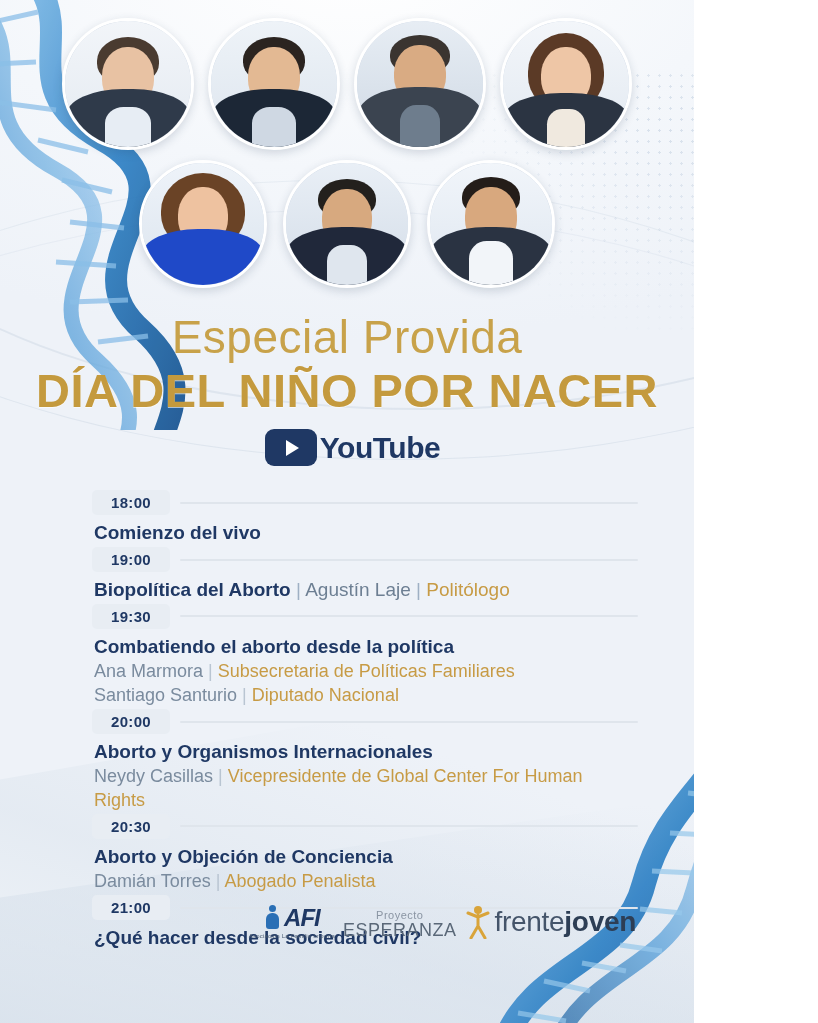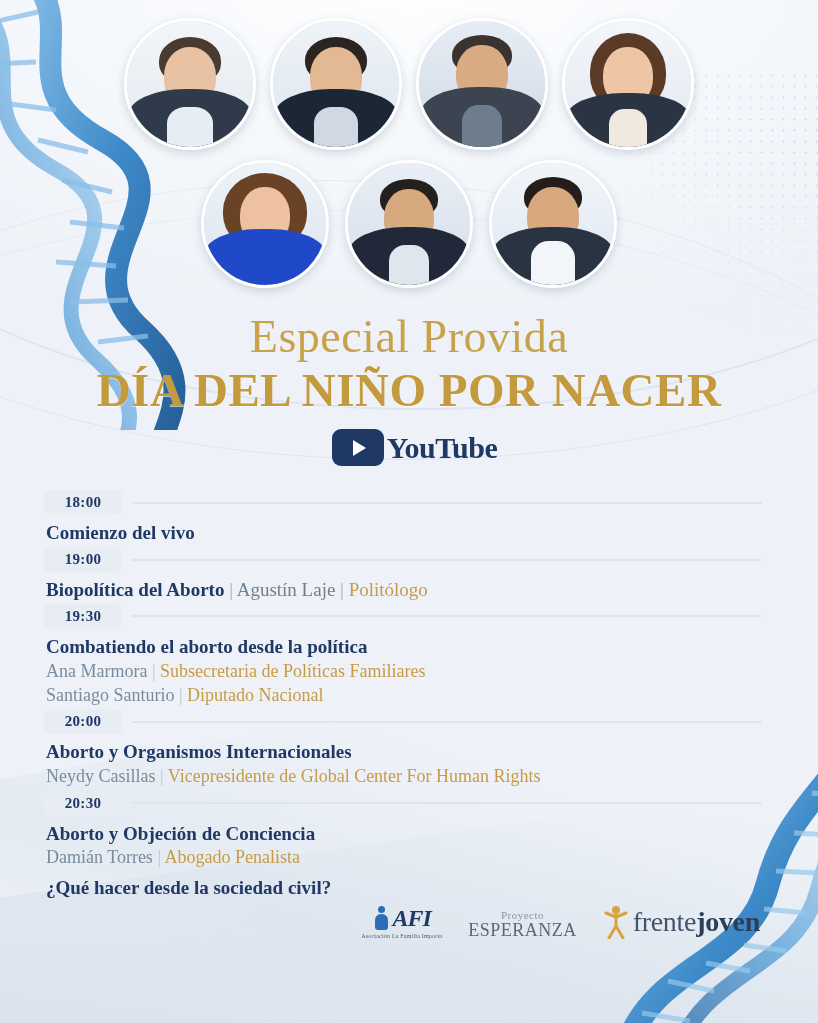--- a/index.html
+++ b/index.html
@@ -4,26 +4,25 @@
 <style>
   * { box-sizing: border-box; margin: 0; padding: 0; }
   html, body {
     width: 818px; height: 1023px;
     font-family: "Liberation Sans", sans-serif;
     background: #ffffff;
     overflow: hidden;
   }
   .poster {
     position: relative;
-    width: 818px; height: 1023px;
+    width: 694px; height: 1023px;
     background:
       radial-gradient(ellipse 700px 380px at 50% -40px, #ffffff 0%, #f4f7fb 55%, #eef2f8 100%),
       linear-gradient(160deg, #f8fafc 0%, #eef2f7 40%, #e9eff6 70%, #f4f7fa 100%);
     overflow: hidden;
-    font-family: Liberation Serif, serif;
   }
 
   
   .bg-layer { position: absolute; inset: 0; pointer-events: none; }
   .swoosh {
     position: absolute;
     border-radius: 50%;
     border: 1px solid rgba(150,170,195,0.18);
   }
   .sw1 { width: 1200px; height: 560px; left: -180px; top: -150px; border-width: 2px; }
@@ -96,21 +95,21 @@
     display: flex; align-items: center; justify-content: center;
   }
   .yt-badge .tri {
     width: 0; height: 0; border-left: 13px solid #ffffff;
     border-top: 8px solid transparent; border-bottom: 8px solid transparent;
     margin-left: 3px;
   }
   .yt-text { font-size: 30px; font-weight: 700; color: #1f3864; letter-spacing: -0.5px; }
 
   
-  .schedule { margin: 24px 56px 0 44px; position: relative; }
+  .schedule { margin: 24px 56px 0 92px; position: relative; }
   .slot { margin-bottom: 2px; }
   .time-row { display: flex; align-items: center; gap: 10px; }
   .time-pill {
     min-width: 78px; text-align: center;
     background: #e8edf3; color: #1f3864;
     font-size: 15px; font-weight: 700; letter-spacing: .3px;
     padding: 4px 10px; border-radius: 5px;
   }
   .time-line { flex: 1; height: 2px; background: #dfe5ec; border-radius: 2px; }
   .slot-title {
@@ -124,21 +123,21 @@
     font-size: 18px; color: #6d7f93; margin: 1px 0 0 2px; line-height: 1.3;
   }
   .sub-line .nm { color: #7a8b9e; }
   .sub-line .sep { color: #b9c5d2; }
   .sub-line .role { color: #c79b45; }
   .slot-title.question { font-weight: 600; }
 
   
   .partners {
     position: absolute; right: 58px; bottom: 84px;
-    display: flex; align-items: flex-end; gap: 26px;
+    display: flex; align-items: flex-end; gap: 8px;
   }
   .afi { display: flex; flex-direction: column; align-items: center; }
   .afi-top { display: flex; align-items: center; gap: 3px; }
   .afi-fig { width: 17px; height: 26px; position: relative; }
   .afi-fig i {
     position: absolute; background: #2a6fb5; border-radius: 50%;
   }
   .afi-text { font-size: 24px; font-weight: 700; color: #1f3864; font-style: italic; letter-spacing: -1px;}
   .afi-sub { font-size: 6px; color: #4a5b70; letter-spacing: .2px; margin-top: 1px; }
   .esp { text-align: center; line-height: 1; }
@@ -369,20 +368,24 @@
       </div>
       <div class="slot-title">
         <span>Aborto y Objeción de Conciencia</span>
       </div>
       <div class="sub-line">
         <span class="nm">Damián Torres</span><span class="sep"> | </span><span class="role">Abogado Penalista</span>
       </div>
     </div>
 
     <div class="slot">
+      <div class="time-row">
+        <span class="time-pill">21:00</span>
+        <span class="time-line"></span>
+      </div>
       <div class="slot-title question">
         <span>¿Qué hacer desde la sociedad civil?</span>
       </div>
     </div>
 
   </div>
 
   <div class="partners">
 
     <div class="afi">

